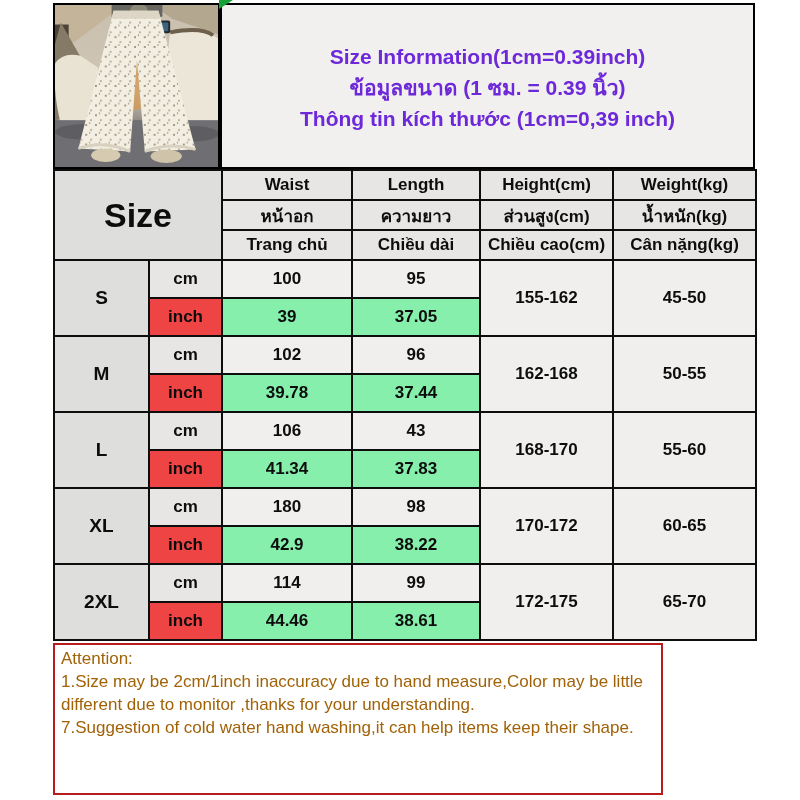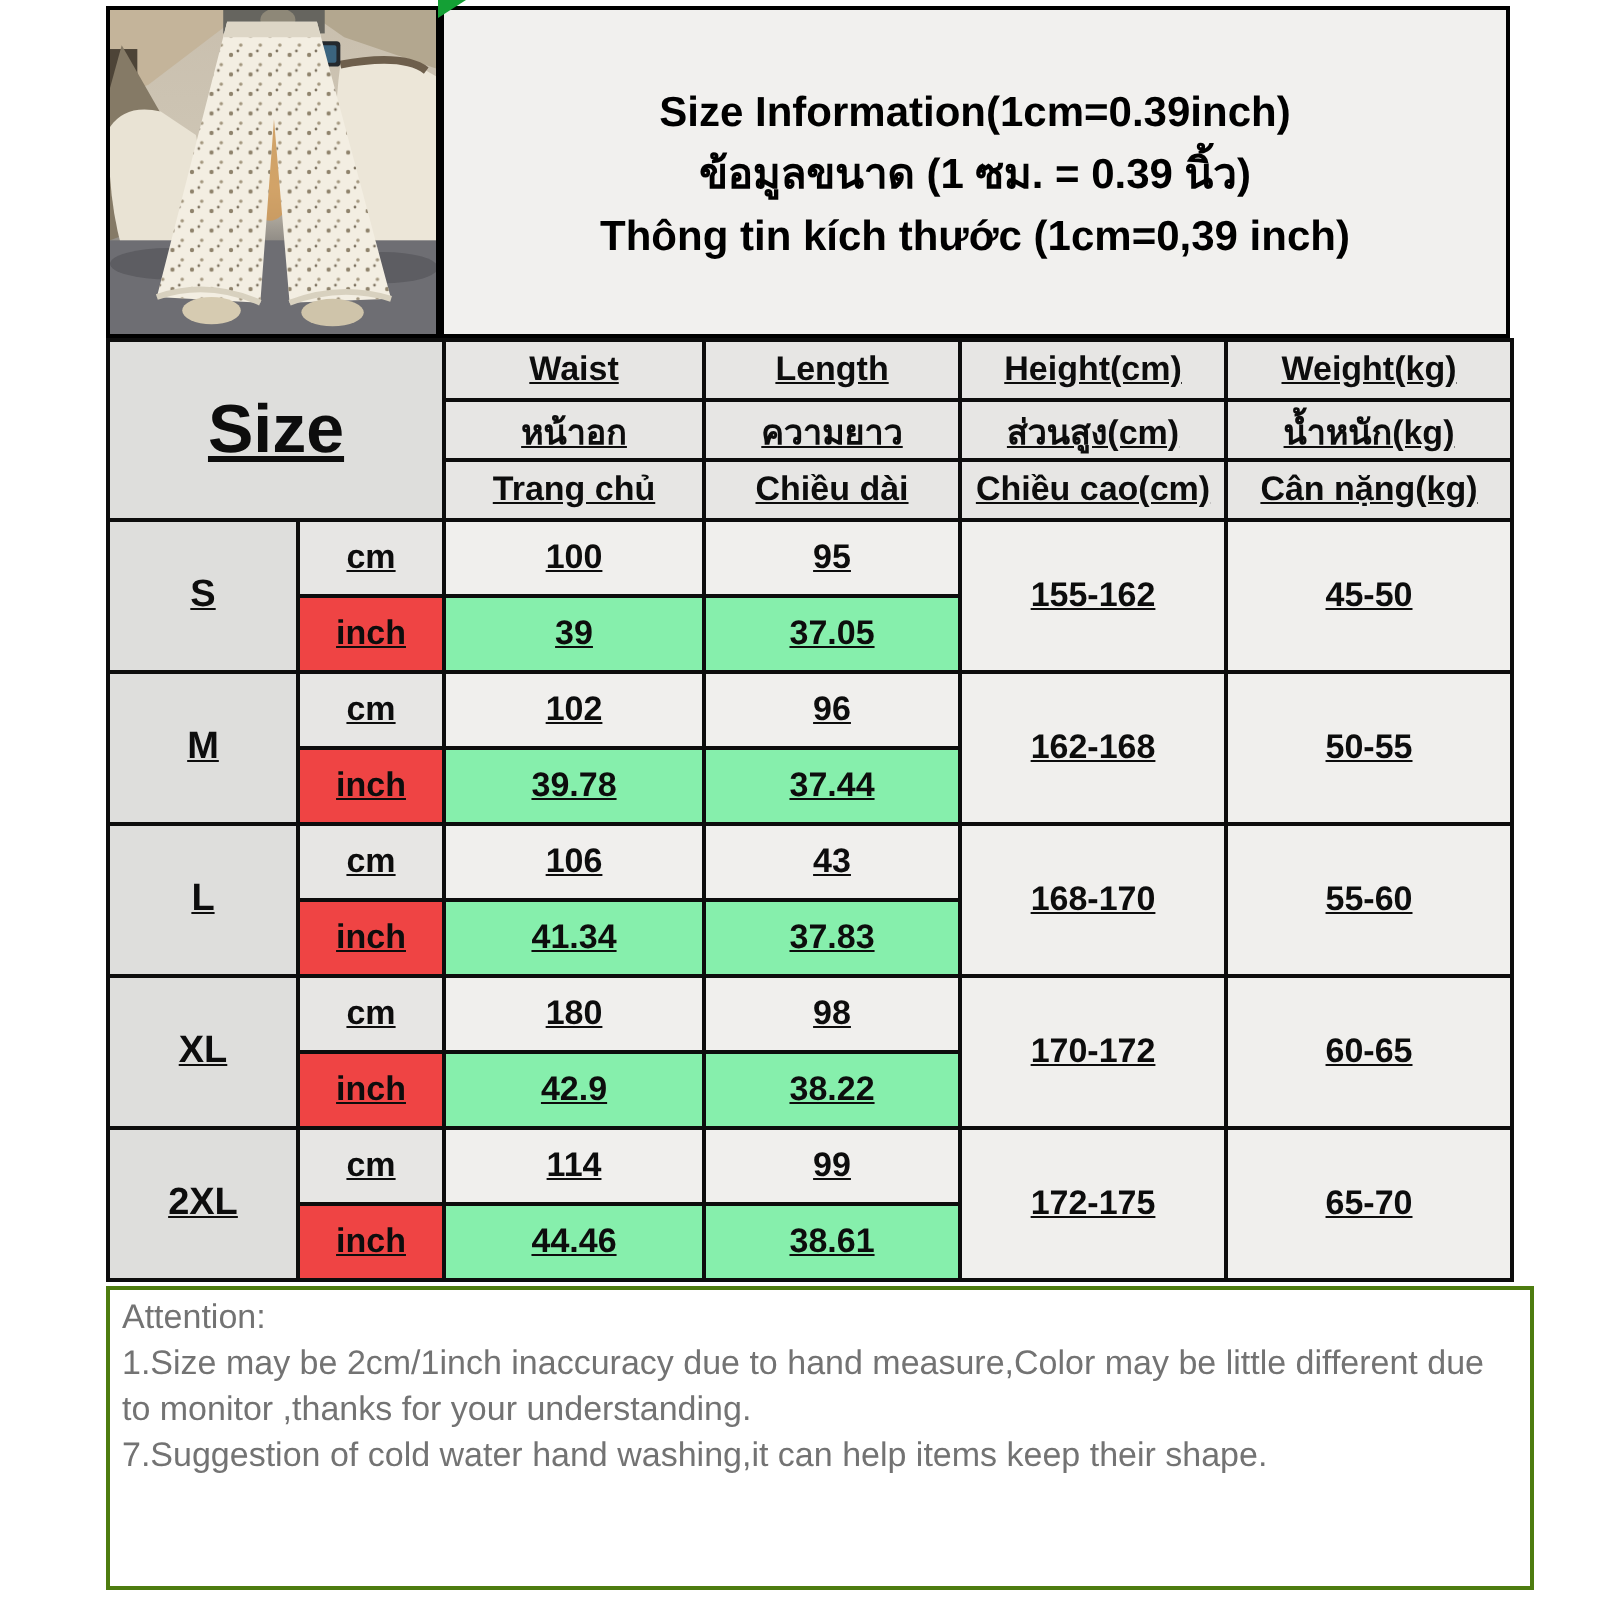--- a/index.html
+++ b/index.html
@@ -7,45 +7,45 @@
   body { background:#ffffff; font-family:"Liberation Sans", sans-serif; color:#0d0d0d; }
   .page { position:relative; width:800px; height:800px; background:#ffffff; overflow:hidden; }
 
   
   .photo { position:absolute; left:53px; top:3px; width:167px; height:166px;
            border:2px solid #000; background:#c9bfae; }
   .photo svg { display:block; width:100%; height:100%; }
 
   .title-panel { position:absolute; left:220px; top:3px; width:535px; height:166px;
                  border:2px solid #000; background:#f1f0ee; text-align:center; padding-top:36px; }
-  .title-panel .tline { font-weight:700; font-size:21px; line-height:31px; color:#000000; }
+  .title-panel .tline { font-weight:700; font-size:21px; line-height:31px; color:#6d28d9; }
 
   .green-corner { position:absolute; left:219px; top:0; width:0; height:0;
                   border-left:14px solid #14a035; border-bottom:9px solid transparent; }
 
   
   table.size-table { position:absolute; left:53px; top:169px; width:702px;
                      border-collapse:collapse; table-layout:fixed; }
   .size-table th, .size-table td { border:2px solid #0d0d0d; text-align:center; vertical-align:middle;
-                     font-weight:700; font-size:17px; white-space:nowrap; overflow:hidden; padding:0;text-decoration:underline; }
+                     font-weight:700; font-size:17px; white-space:nowrap; overflow:hidden; padding:0; }
   .size-table tr.hrow { height:30px; }
   .size-table tr.brow { height:38px; }
   th.size-big { font-size:34px; background:#dededc; }
   .hdr { background:#e7e6e4; }
   td.size-label { background:#dededc; font-size:19px; }
   td.unit-cm { background:#e7e6e4; }
   td.unit-inch { background:#ef4444; }
   td.val-cm { background:#f0efed;margin-left:48px; }
   td.val-inch { background:#86efac; }
   td.merged { background:#f0efed; }
 
   
-  .attention { position:absolute; left:53px; top:643px; width:714px; height:152px;
-               border:2px solid #4d7c0f; background:#ffffff; padding:2px 6px 0 6px;
-               font-size:17px; line-height:23px; font-weight:400; color:#737373; }
+  .attention { position:absolute; left:53px; top:643px; width:610px; height:152px;
+               border:2px solid #b91c1c; background:#ffffff; padding:2px 6px 0 6px;
+               font-size:17px; line-height:23px; font-weight:400; color:#a16207; }
 </style>
 </head>
 <body>
 
 <div class="page">
 
   <div class="photo">
     <svg viewBox="0 0 167 166" preserveAspectRatio="none">
       <defs>
         <pattern id="floral" width="10" height="10" patternUnits="userSpaceOnUse">

